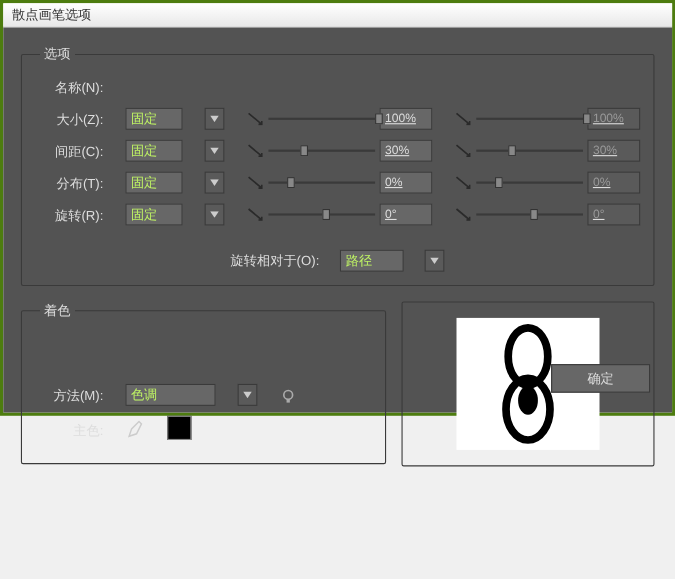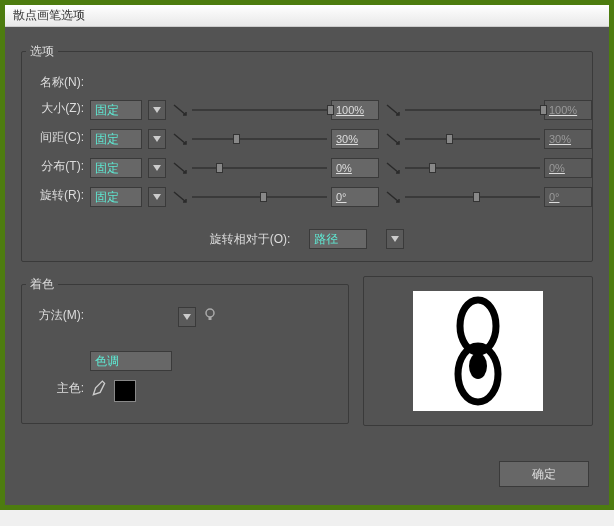--- a/index.html
+++ b/index.html
@@ -1,25 +1,25 @@
 <!DOCTYPE html>
 <html><head>
 <meta charset="utf-8">
 <style>
 * { box-sizing: border-box; margin: 0; padding: 0; font-family: "Microsoft YaHei", sans-serif; }
 body { background: #f0f0f0; width: 614px; height: 526px; overflow: hidden; }
-.dialog { width: 614px; height: 510px; background: #fff; border: 5px solid #4d7c0f; }
+.dialog { width: 614px; height: 378px; background: #fff; border: 3px solid #4d7c0f; }
 .titlebar { height: 22px; background: linear-gradient(#fff,#e8e8e8); border-bottom: 1px solid #ccc; padding: 2px 8px; font-size: 12px; color: #333; }
 .body { background: #535353; padding: 16px; height: calc(100% - 22px); position: relative; }
-fieldset { border: 1px solid #3a3a3a; border-radius: 2px; padding: 14px 0 12px; margin-bottom: 14px; position: relative; }
+fieldset { border: 1px solid #3a3a3a; border-radius: 2px; padding: 14px 12px 12px; margin-bottom: 14px; position: relative; }
 legend { color: #ddd; font-size: 12px; padding: 0 4px; margin-left: 4px; }
-.row { display: flex; align-items: flex-start; gap: 6px; margin-bottom: 9px; font-size: 12px; color: #ddd; }
+.row { display: flex; align-items: flex-end; gap: 20px; margin-bottom: 9px; font-size: 12px; color: #ddd; }
 .lbl { width: 62px; text-align: right; color: #ddd; }
 .textinput { flex: 1; height: 20px; background: #818181; border: 1px solid #d28a2e; color: #fff; padding: 0 6px; font-size: 12px; outline: 2px solid #e8a23c; outline-offset: -1px; }
-.select { width: 52px; height: 20px; background: #676767; border: 1px solid #3a3a3a; color: #5eead4; font-size: 12px; padding: 0 4px; display: flex; align-items: center; position: relative; }
+.select { width: 52px; height: 20px; background: #676767; border: 1px solid #3a3a3a; color: #bef264; font-size: 12px; padding: 0 4px; display: flex; align-items: center; position: relative; }
 .select-wide { width: 82px; margin-top: 44px; }
 .select-mid { width: 58px; }
 .dd { width: 18px; height: 20px; background: #5a5a5a; border: 1px solid #3a3a3a; display: flex; align-items: center; justify-content: center; }
 .dd svg { width: 8px; height: 6px; }
 .arrow-ico { width: 16px; height: 14px; display: flex; align-items: center; justify-content: center; }
 .arrow-ico svg { width: 14px; height: 12px; }
 .slider { flex: 1; height: 14px; position: relative; min-width: 90px; }
 .slider-track { position: absolute; top: 6px; left: 0; right: 0; height: 2px; background: #3a3a3a; }
 .slider-thumb { position: absolute; top: 2px; width: 7px; height: 10px; background: #888; border: 1px solid #333; }
 .valbox { width: 48px; height: 20px; background: #676767; border: 1px solid #3a3a3a; color: #ddd; font-size: 11px; display: flex; align-items: center; padding: 0 4px; }

